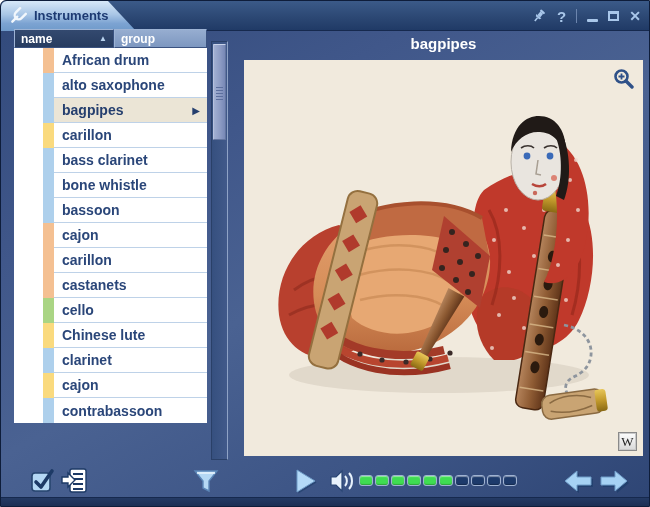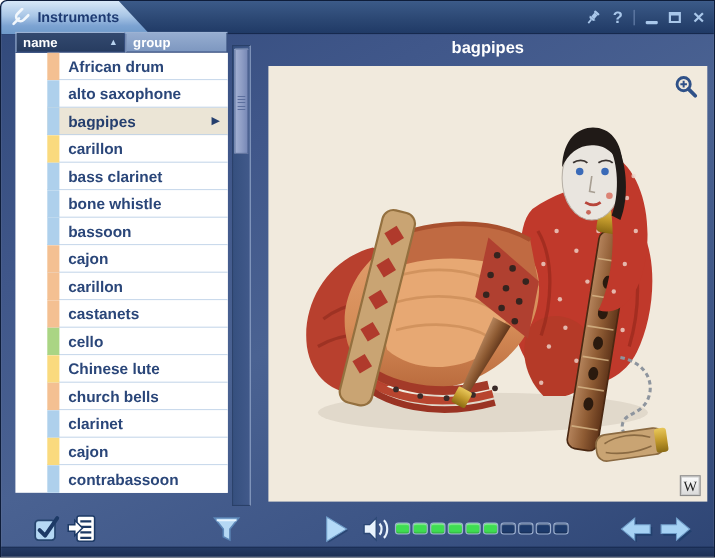--- a/index.html
+++ b/index.html
@@ -215,25 +215,20 @@
       <span class="row-arrow"></span>
     </div>
         <div class="row">
       <span class="stripe" style="background: rgb(170, 213, 132);"></span>
       <span class="row-label">cello</span>
       <span class="row-arrow"></span>
     </div>
         <div class="row">
       <span class="stripe" style="background: rgb(250, 218, 126);"></span>
       <span class="row-label">Chinese lute</span>
-      <span class="row-arrow"></span>
-    </div>
-        <div class="row">
-      <span class="stripe" style="background: rgb(244, 192, 146);"></span>
-      <span class="row-label">church bells</span>
       <span class="row-arrow"></span>
     </div>
         <div class="row">
       <span class="stripe" style="background: rgb(174, 208, 236);"></span>
       <span class="row-label">clarinet</span>
       <span class="row-arrow"></span>
     </div>
         <div class="row">
       <span class="stripe" style="background: rgb(250, 218, 126);"></span>
       <span class="row-label">cajon</span>

